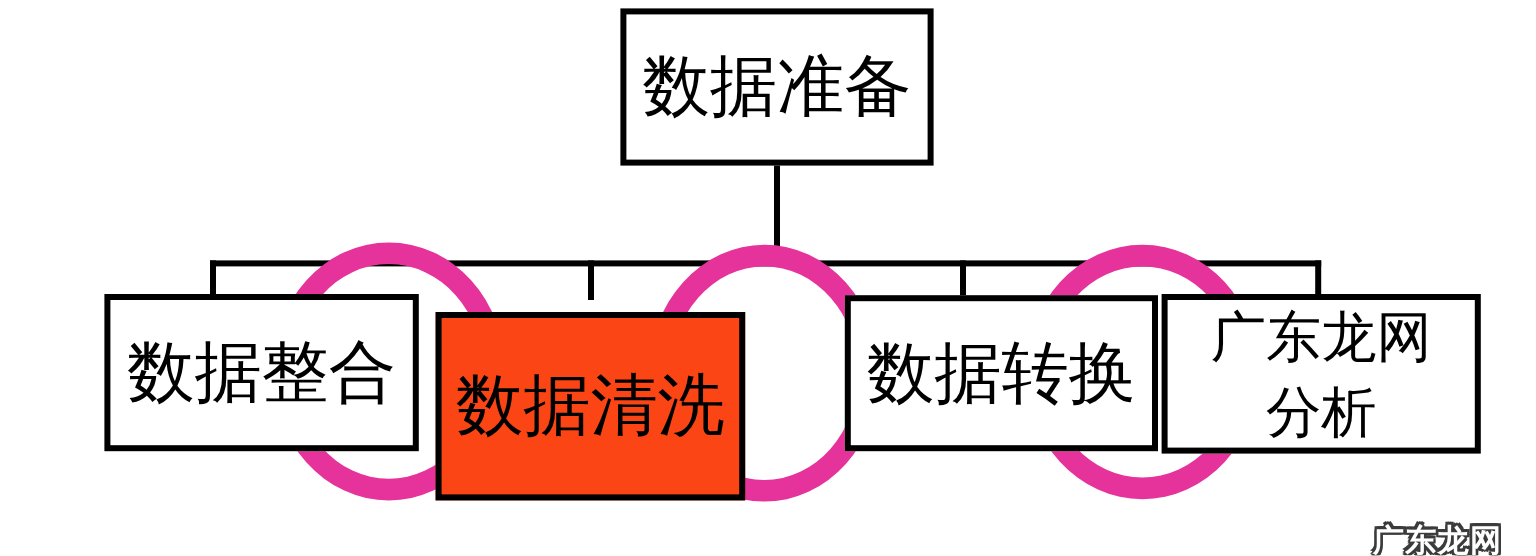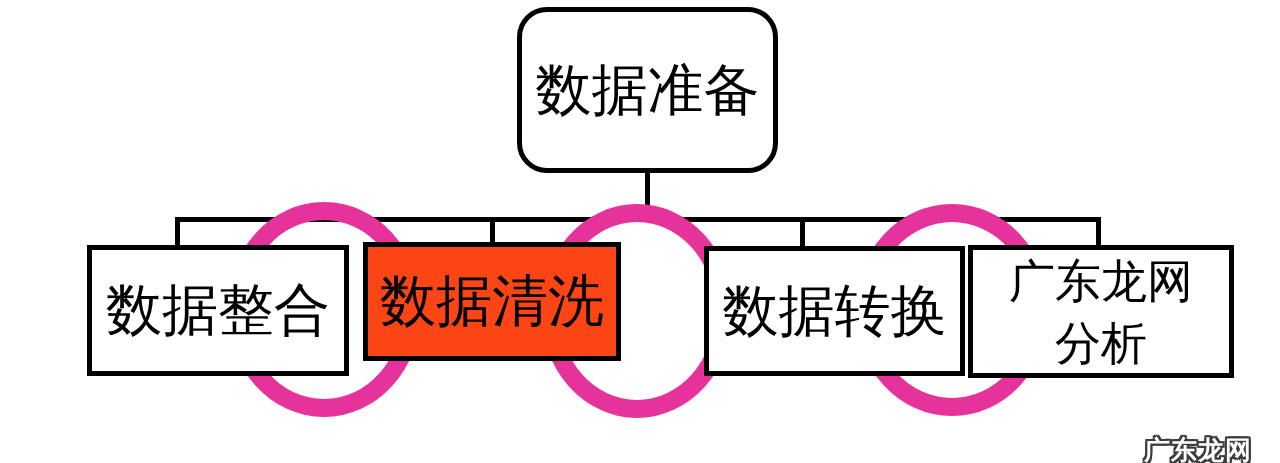--- a/index.html
+++ b/index.html
@@ -54,23 +54,23 @@
     color: var(--text-color);
     display: flex;
     align-items: center;
     justify-content: center;
     text-align: center;
     font-size: 56px;
     line-height: 1.05;
     white-space: nowrap;
     z-index: 3;
   }
-  .box-root  { left: 517px; top: 7px;   width: 261px; height: 166px; border-radius: 30px; }
+  .box-root  { left: 517px; top: 7px;   width: 261px; height: 131px; }
   .box-1     { left: 47px;  top: 245px; width: 262px; height: 131px; margin-left: 40px; }
-  .box-2     { left: 363px; top: 242px; width: 258px; height: 119px; background: var(--highlight-fill); }
+  .box-2     { left: 363px; top: 260px; width: 258px; height: 157px; background: var(--highlight-fill); }
   .box-3     { left: 704px; top: 246px; width: 261px; height: 130px; }
   .box-4     { left: 968px; top: 245px; width: 266px; height: 133px;
                font-size: 46px; line-height: 62px; flex-direction: column; }
 
   
   .watermark {
     position: absolute;
     left: 1144px;
     top: 433px;
     z-index: 4;

